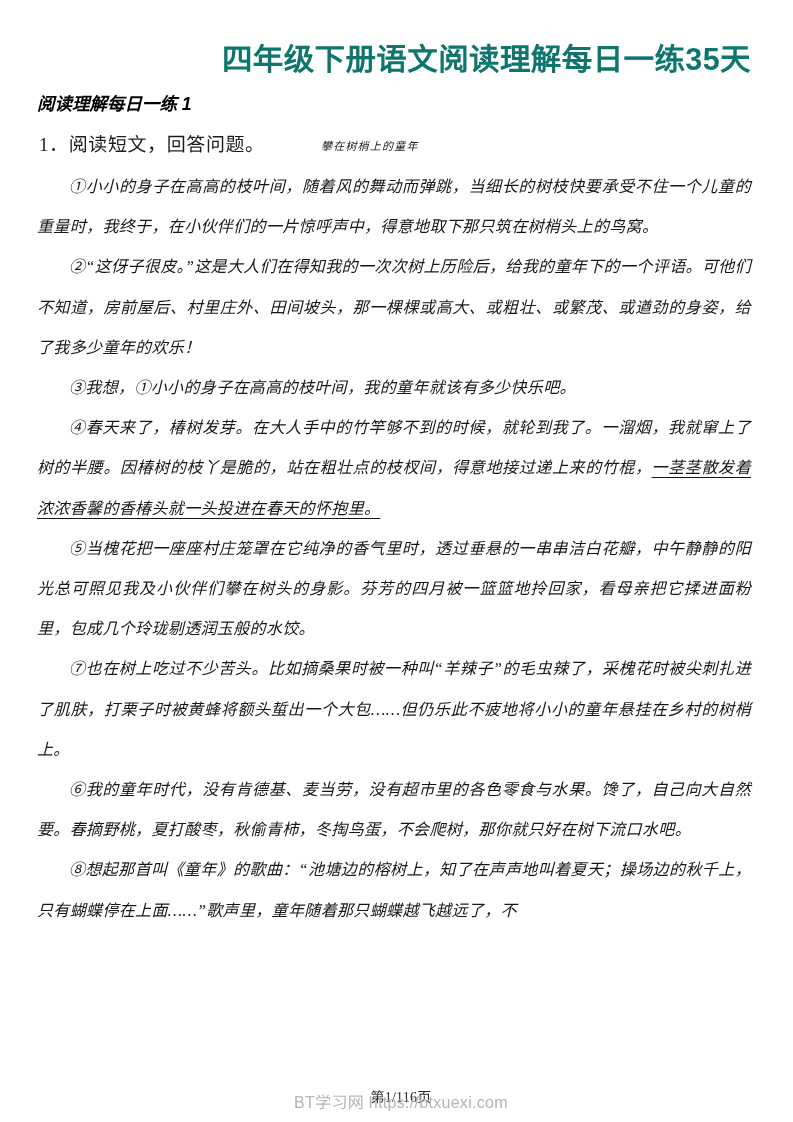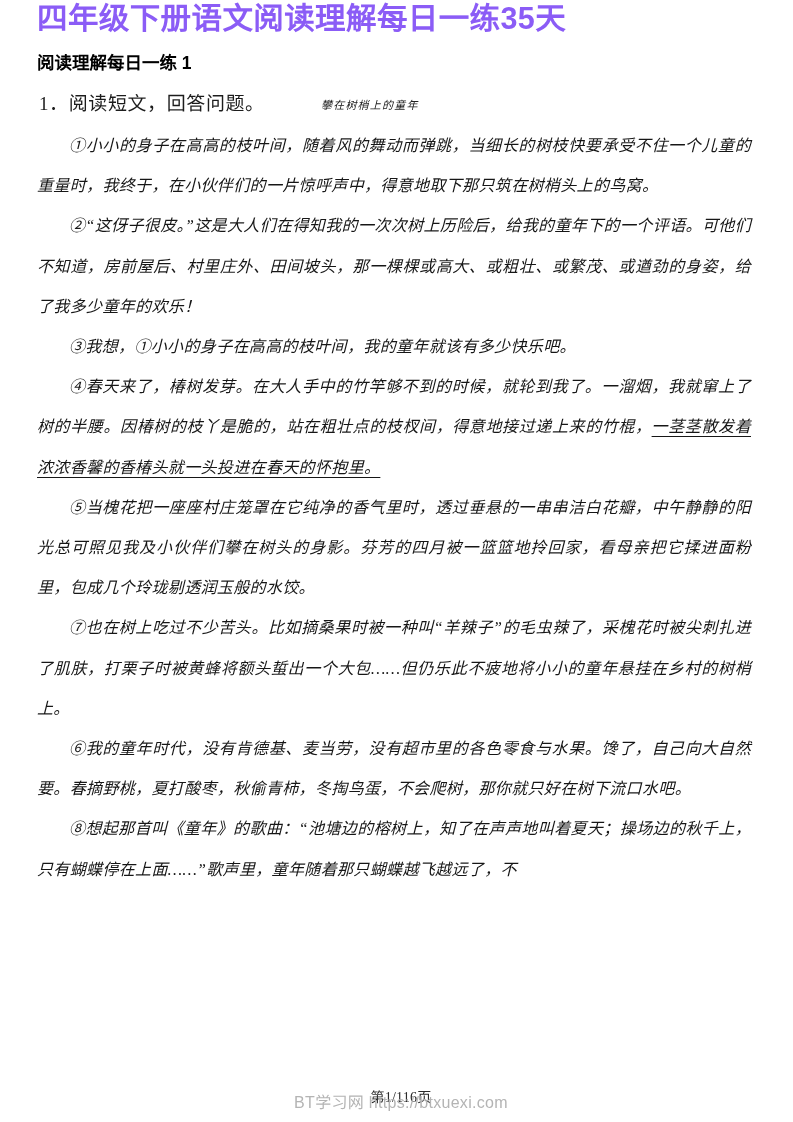--- a/index.html
+++ b/index.html
@@ -26,40 +26,42 @@
   .content {
     position: absolute;
     left: 37px;
     top: 0;
     width: 714px;
   }
 
   
   .doc-title {
     margin: 0;
-    text-align: left;
+    padding-top: 41px;
+    text-align: right;
     font-family: "Liberation Sans", "DejaVu Sans", sans-serif;
     font-weight: 700;
     font-size: 30.5px;
     letter-spacing: 0.4px;
     line-height: 1.22;
-    color: #8b5cf6;
+    color: #0f766e;
     white-space: nowrap;
   }
 
   
   .section-heading {
     margin: 0;
     padding-top: 15px;
     text-align: left;
     font-family: "Liberation Sans", "DejaVu Sans", sans-serif;
     font-weight: 700;
     font-size: 17.5px;
     line-height: 1.3;
     color: #000000;
+    font-style: italic;
   }
 
   
   .question-row {
     position: relative;
     padding-top: 16px;
     height: 26px;
     font-size: 16.5px;
     line-height: 26px;
   }

